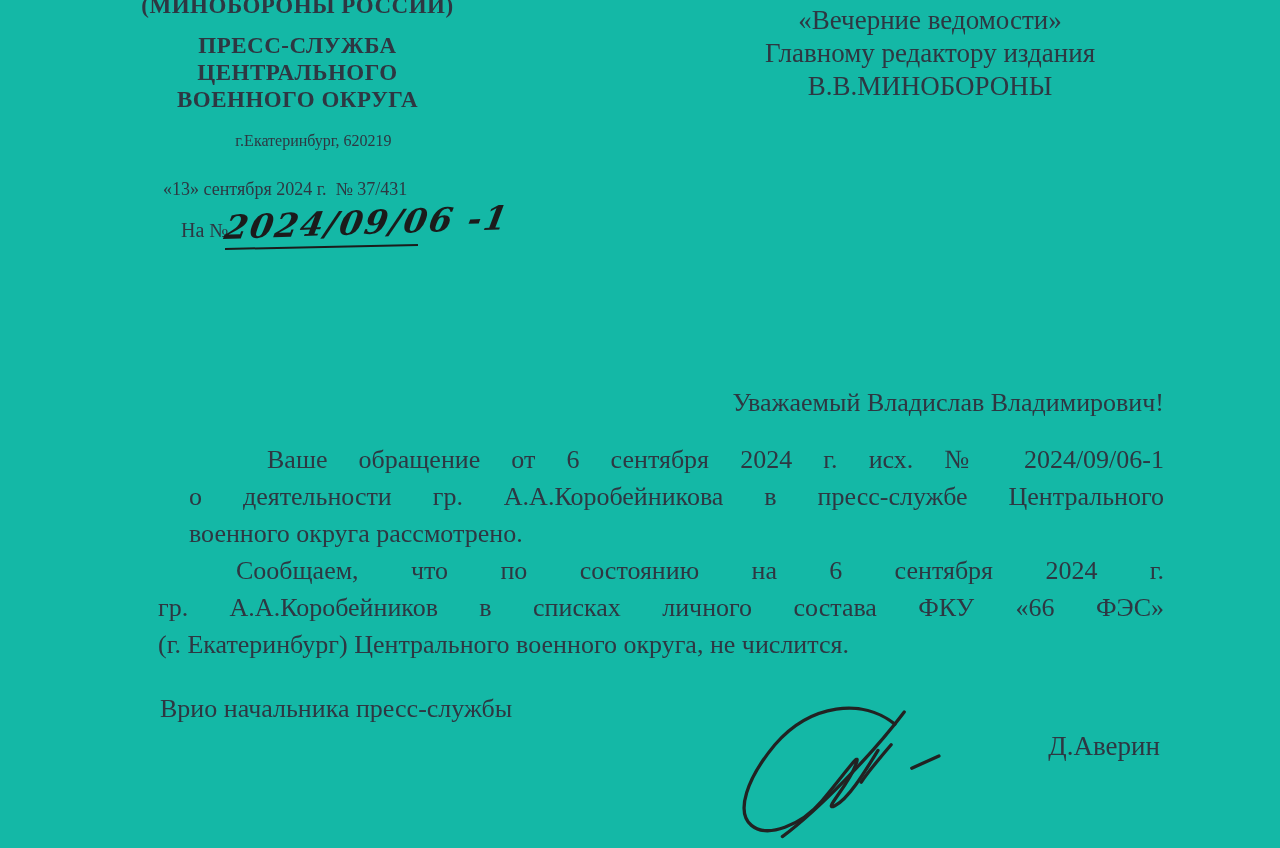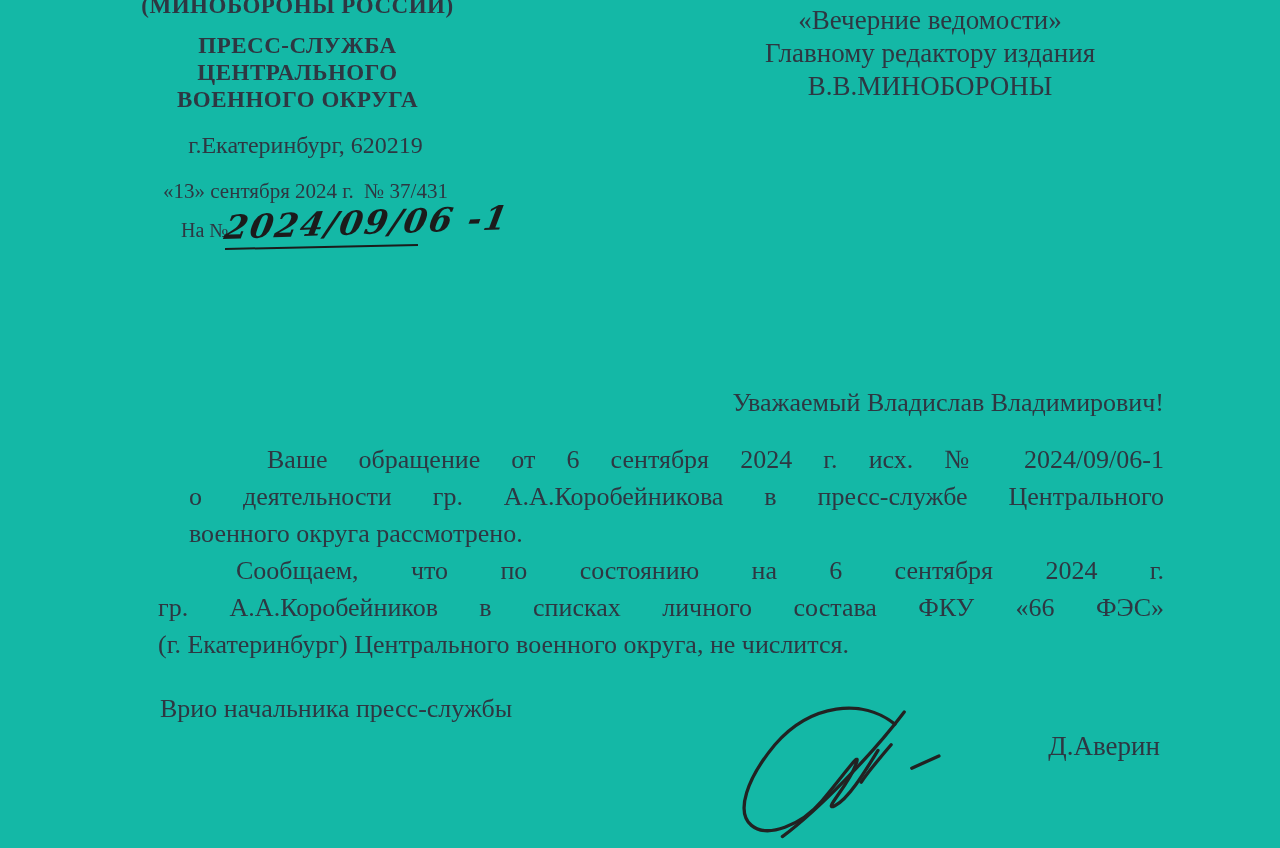--- a/index.html
+++ b/index.html
@@ -41,29 +41,29 @@
     font-size: 23px;
     font-weight: 700;
     letter-spacing: 0.5px;
     white-space: nowrap;
   }
   .lh-b1 { top: 33px; }
   .lh-b2 { top: 60px; }
   .lh-b3 { top: 87px; }
   .lh-city {
     position: absolute;
-    left: 8px; top: 132px;
+    left: 16px; top: 132px;
     width: 100%;
-    font-size: 24px;
+    font-size: 16px;
     white-space: pre;
   }
   .lh-date {
     position: absolute;
     left: 38px; top: 179px;
-    font-size: 21px;
+    font-size: 18px;
     white-space: pre;
     text-align: left;
   }
   .ref-label {
     position: absolute;
     left: 56px; top: 219px;
     font-size: 20px;
     white-space: pre;
   }
   .ref-hand {

